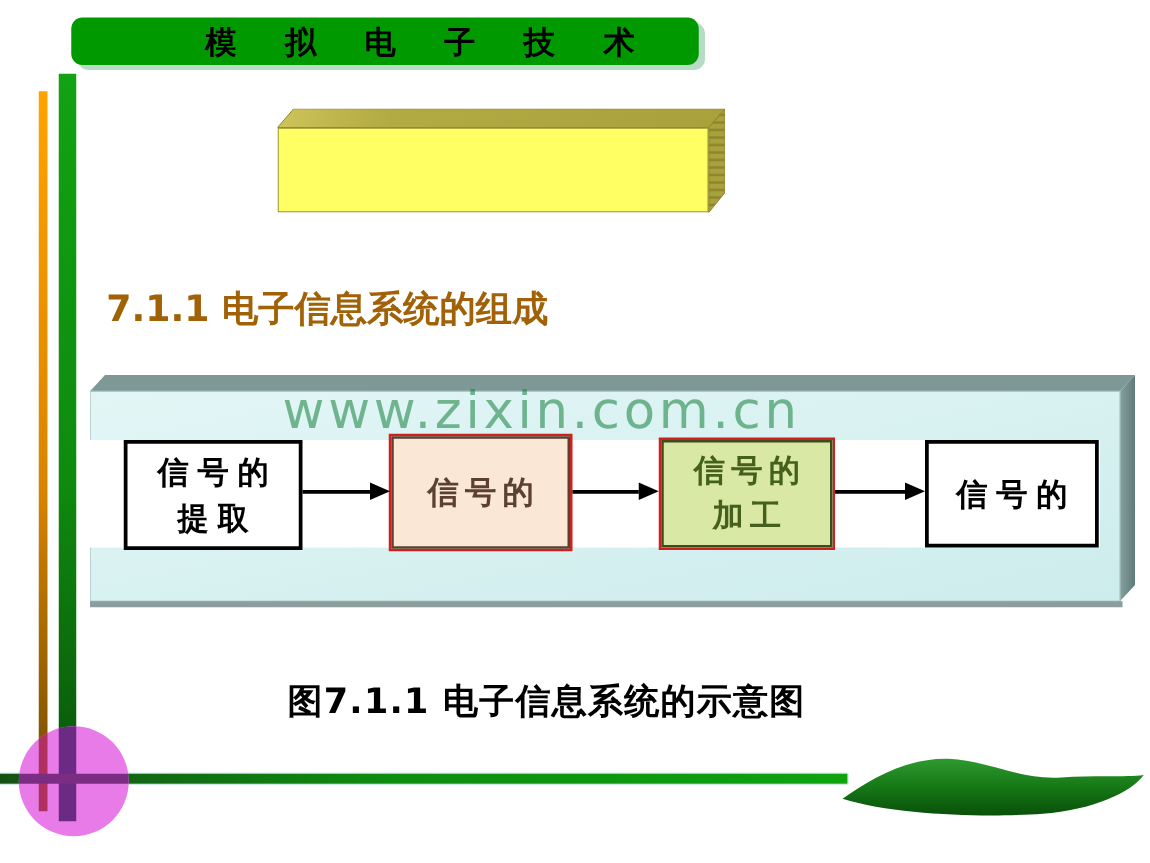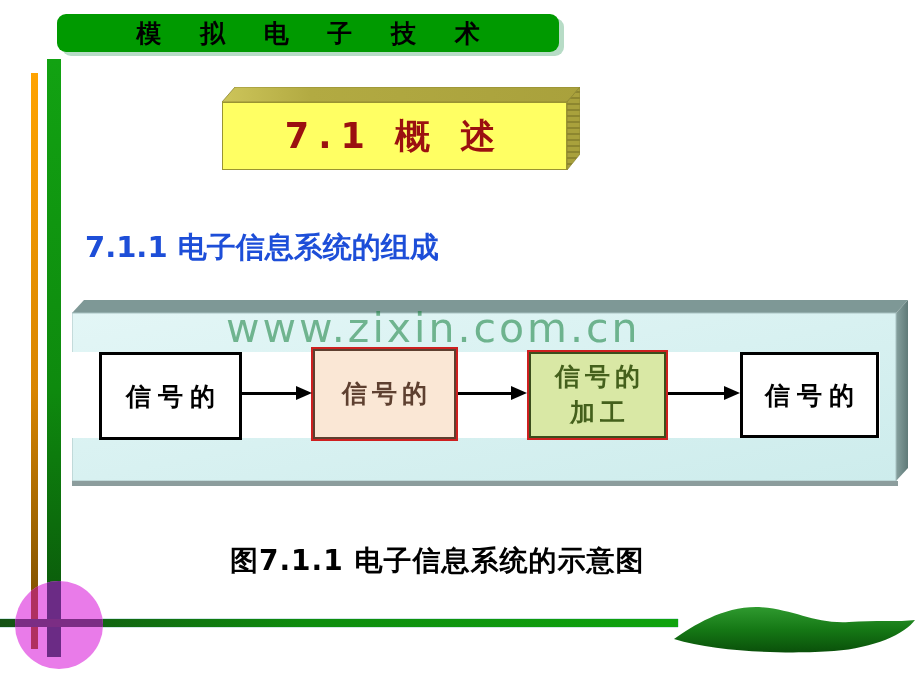--- a/index.html
+++ b/index.html
@@ -5,21 +5,21 @@
   html,body{margin:0;padding:0;}
   body{width:920px;height:690px;position:relative;background:#ffffff;overflow:hidden;
        font-family:"DejaVu Sans",sans-serif;}
   .abs{position:absolute;}
 
   
   .banner{left:57px;top:14px;width:502px;height:38px;background:#009a00;
           border-radius:9px;box-shadow:5px 4px 0 #b7dcc6;z-index:3;}
   .banner-label{width:100%;height:100%;display:flex;align-items:center;justify-content:center;
           color:#000;font-size:25px;font-weight:bold;letter-spacing:15px;padding-left:15px;
-          box-sizing:border-box;}
+          box-sizing:border-box;margin-left:28px;}
 
   
   .vline-green{left:47px;top:59px;width:14px;height:598px;z-index:1;
           background:linear-gradient(180deg,#12a212 0%,#0e8a0e 55%,#0a4f0a 100%);}
   .vline-orange{left:31px;top:73px;width:7px;height:576px;z-index:1;
           background:linear-gradient(180deg,#ffa300 0%,#d88500 55%,#6e4800 100%);}
   .hline-green{left:0;top:619px;width:678px;height:8px;z-index:1;
           background:linear-gradient(90deg,#145214 0%,#0e8c0e 45%,#0fa30f 100%);
           box-shadow:0 -1px 0 #d2e8e8,0 1px 0 #d2e8e8,1px 0 0 #d2e8e8;}
 
@@ -31,21 +31,21 @@
   .strip-orange{left:16px;top:0;width:7px;height:68px;background:#b03060;}
   .strip-hline{left:0;top:38px;width:88px;height:8px;background:#7b2d84;}
 
   
   .section-box{left:222px;top:87px;width:358px;height:83px;z-index:3;}
   .section-label{left:0;top:15px;width:345px;height:68px;display:flex;align-items:center;
           justify-content:center;color:#9b1010;font-size:35px;font-weight:bold;
           letter-spacing:9px;}
 
   
-  .heading{left:85px;top:228px;color:#1d4ed8;font-size:29px;font-weight:bold;z-index:3;}
+  .heading{left:85px;top:228px;color:#a16207;font-size:29px;font-weight:bold;z-index:3;}
 
   
   .panel-svg{left:72px;top:300px;z-index:1;}
   .watermark{left:226px;top:304px;font-size:41px;font-weight:400;color:#15803d;opacity:.55;
           letter-spacing:3px;z-index:2;font-family:"DejaVu Sans",sans-serif;}
 
   .block{z-index:4;display:flex;flex-direction:column;align-items:center;justify-content:center;
           text-align:center;font-family:"DejaVu Serif","DejaVu Sans",serif;
           font-size:25px;font-weight:600;line-height:37px;letter-spacing:7px;box-sizing:border-box;}
   .block span{padding-left:7px;}
@@ -106,21 +106,20 @@
       </linearGradient>
       <pattern id="ridges" width="4" height="6" patternUnits="userSpaceOnUse">
         <rect width="4" height="6" fill="#a9a13c"></rect>
           <rect y="4" width="4" height="2" fill="#8d862f"></rect>
       </pattern>
     </defs>
     <path d="M0,15 L13,0 H358 L345,15 Z" fill="url(#topFace)" stroke="#8d862f" stroke-width="0.8"></path>
     <path d="M345,15 L358,0 V67 L345,83 Z" fill="url(#ridges)" stroke="#8d862f" stroke-width="0.8"></path>
     <rect x="0.5" y="15.5" width="344" height="67" fill="#ffff63" stroke="#9a9432" stroke-width="1"></rect>
   </svg>
-  <div class="abs section-label">7.1 概 述</div>
 </div>
 
 <div class="abs heading">7.1.1  电子信息系统的组成</div>
 
 <svg class="abs panel-svg" width="836" height="186" viewBox="0 0 836 186">
   <defs>
     <linearGradient id="panelFace" x1="0" y1="0" x2="1" y2="1">
       <stop offset="0" stop-color="#e3f6f6"></stop>
         <stop offset="1" stop-color="#cdecec"></stop>
     </linearGradient>
@@ -133,20 +132,21 @@
   <path d="M824,13 L836,0 V168 L824,181 Z" fill="url(#rightFace)"></path>
   <rect x="0" y="13" width="824" height="168" fill="url(#panelFace)" stroke="#a8c2c2" stroke-width="1"></rect>
   <rect x="0" y="52" width="808" height="86" fill="#ffffff"></rect>
   <rect x="0" y="181" width="826" height="5" fill="#8c9d9d"></rect>
 </svg>
 
 <div class="abs watermark">www.zixin.com.cn</div>
 
 <div class="abs block block-plain box1">
   <span>信号的</span>
+  <span>提取</span>
 </div>
 
 <div class="abs block-outer box2">
   <div class="block-inner inner-peach">
     <span>信号的</span>
   </div>
 </div>
 
 <div class="abs block-outer box3">
   <div class="block-inner inner-green">

